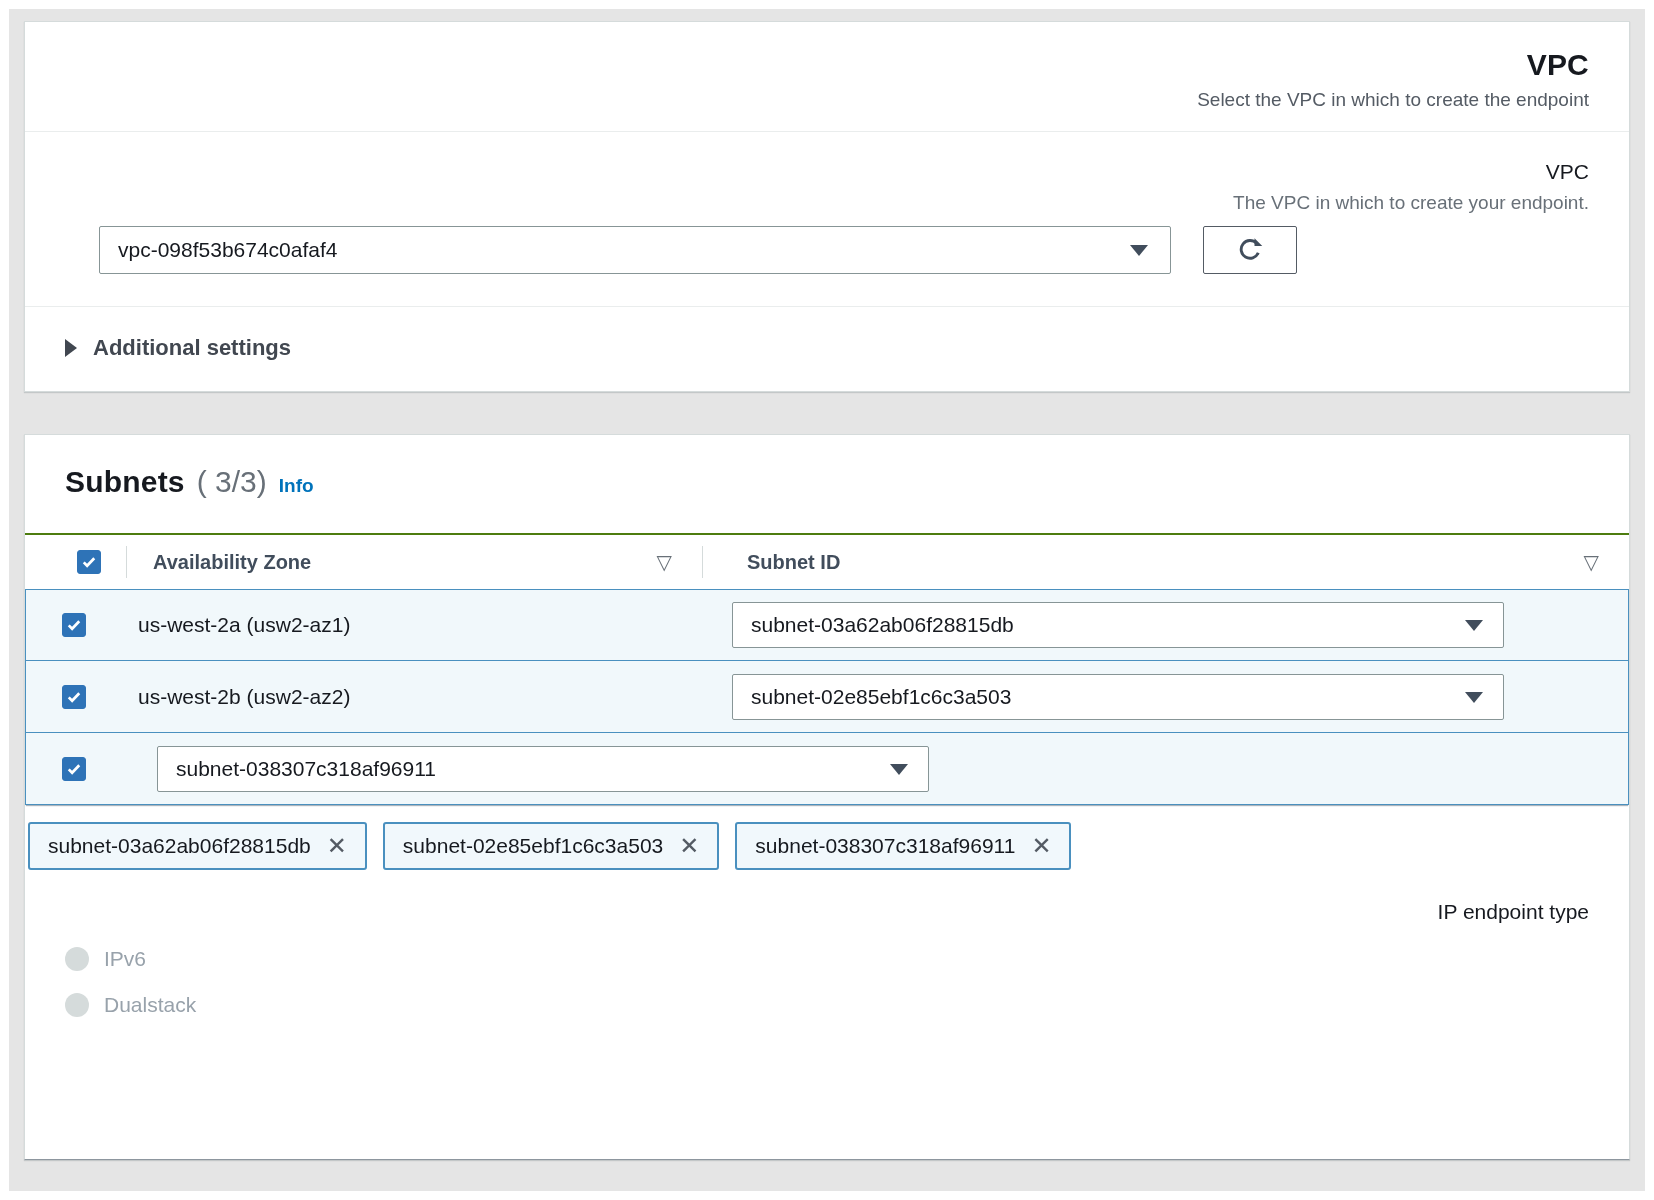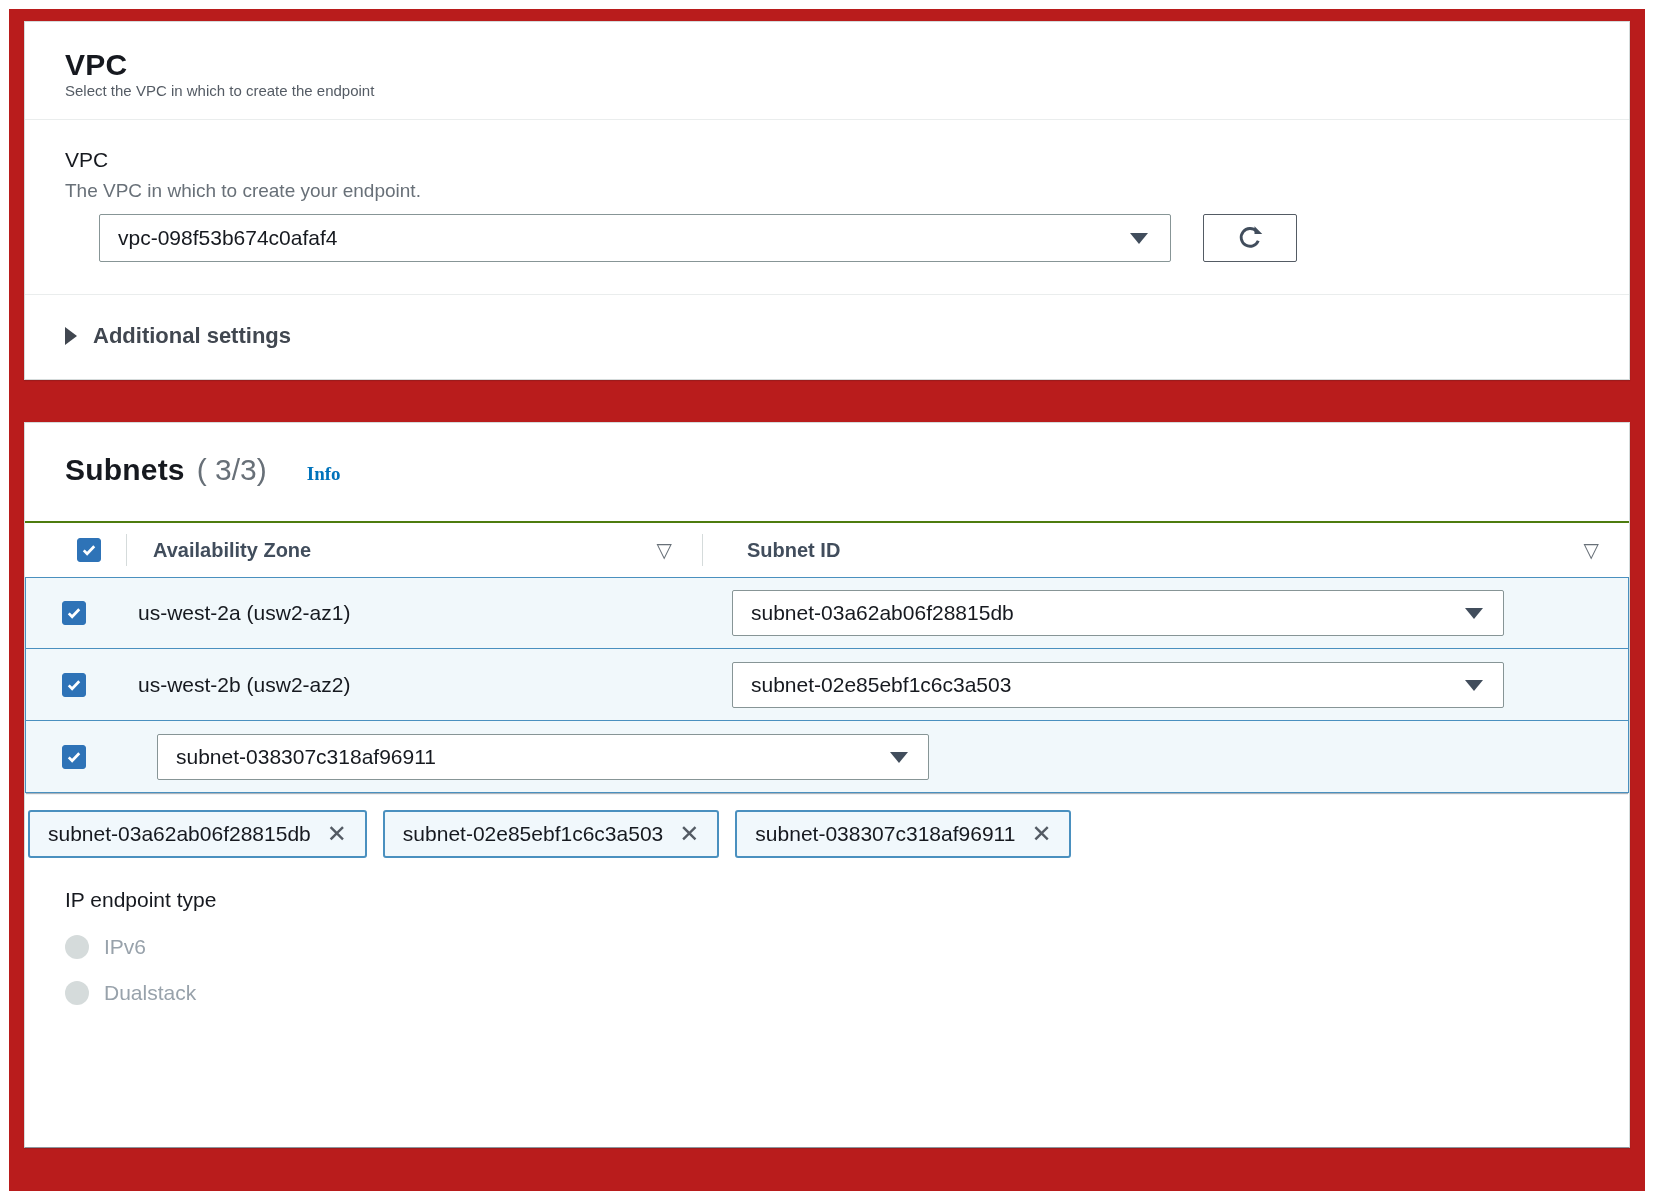--- a/index.html
+++ b/index.html
@@ -5,32 +5,33 @@
   * { margin:0; padding:0; box-sizing:border-box; }
   html,body { width:1654px; height:1200px; }
   body {
     font-family:"Liberation Sans","DejaVu Sans",sans-serif;
     background:#ffffff;
     color:#16191f;
   }
   .page {
     width:1636px; height:1182px;
     margin:9px; padding:12px 15px 0 15px;
-    background:#b91c1c;
+    background:#e5e5e5;
     overflow:hidden;
+    text-align:right;
   }
   .card {
     background:#ffffff;
     border:1px solid #d5dbdb;
     box-shadow:0 1px 1px rgba(0,28,36,.15);
   }
   
   .card-header { padding:26px 40px 20px 40px; }
   .card-title { font-size:30px; font-weight:bold; color:#16191f; letter-spacing:.2px; }
-  .card-subtitle { font-size:15px; color:#545b64; }
+  .card-subtitle { margin-top:7px; font-size:19px; color:#545b64; }
   .hr { height:1px; background:#eaeded; }
   .vpc-body { padding:28px 40px 32px 40px; }
   .field-label { font-size:21px; color:#16191f; }
   .field-desc { margin-top:8px; font-size:19px; color:#687078; }
   .select-row { margin-top:12px; display:flex; align-items:center;margin-left:34px; }
   .select {
     position:relative;
     width:1072px; height:48px;
     background:#fff;
     border:1px solid #879596; border-radius:2px;
@@ -56,21 +57,21 @@
   .tri-right {
     width:0; height:0; margin-right:16px;
     border-top:9px solid transparent; border-bottom:9px solid transparent;
     border-left:12px solid #414750;
   }
   .expander-label { font-size:22px; font-weight:bold; color:#414750; }
   
   .card2 { margin-top:42px; min-height:726px; border-bottom-color:#8d969e; }
   .subnets-header { padding:30px 40px 34px 40px; display:flex; align-items:baseline; }
   .subnets-count { margin-left:12px; font-size:30px; font-weight:normal; color:#687078; }
-  .info-link { margin-left:40px; font-size:19px; font-weight:bold; color:#0073bb; cursor:pointer;font-family:Liberation Serif, serif; }
+  .info-link { margin-left:12px; font-size:19px; font-weight:bold; color:#0073bb; cursor:pointer; }
   .thead {
     border-top:2px solid #4d7c0f;
     height:56px; display:flex; align-items:center;
     background:#fff;
     padding-left:16px;
   }
   .cell-check { width:85px; display:flex; align-items:center; justify-content:flex-end; padding-right:25px; }
   .vsep { width:1px; height:32px; background:#d5dbdb; }
   .col-az { width:575px; position:relative; display:flex; align-items:center; padding-left:26px; }
   .col-subnet { flex:1; position:relative; display:flex; align-items:center; padding-left:44px; }

